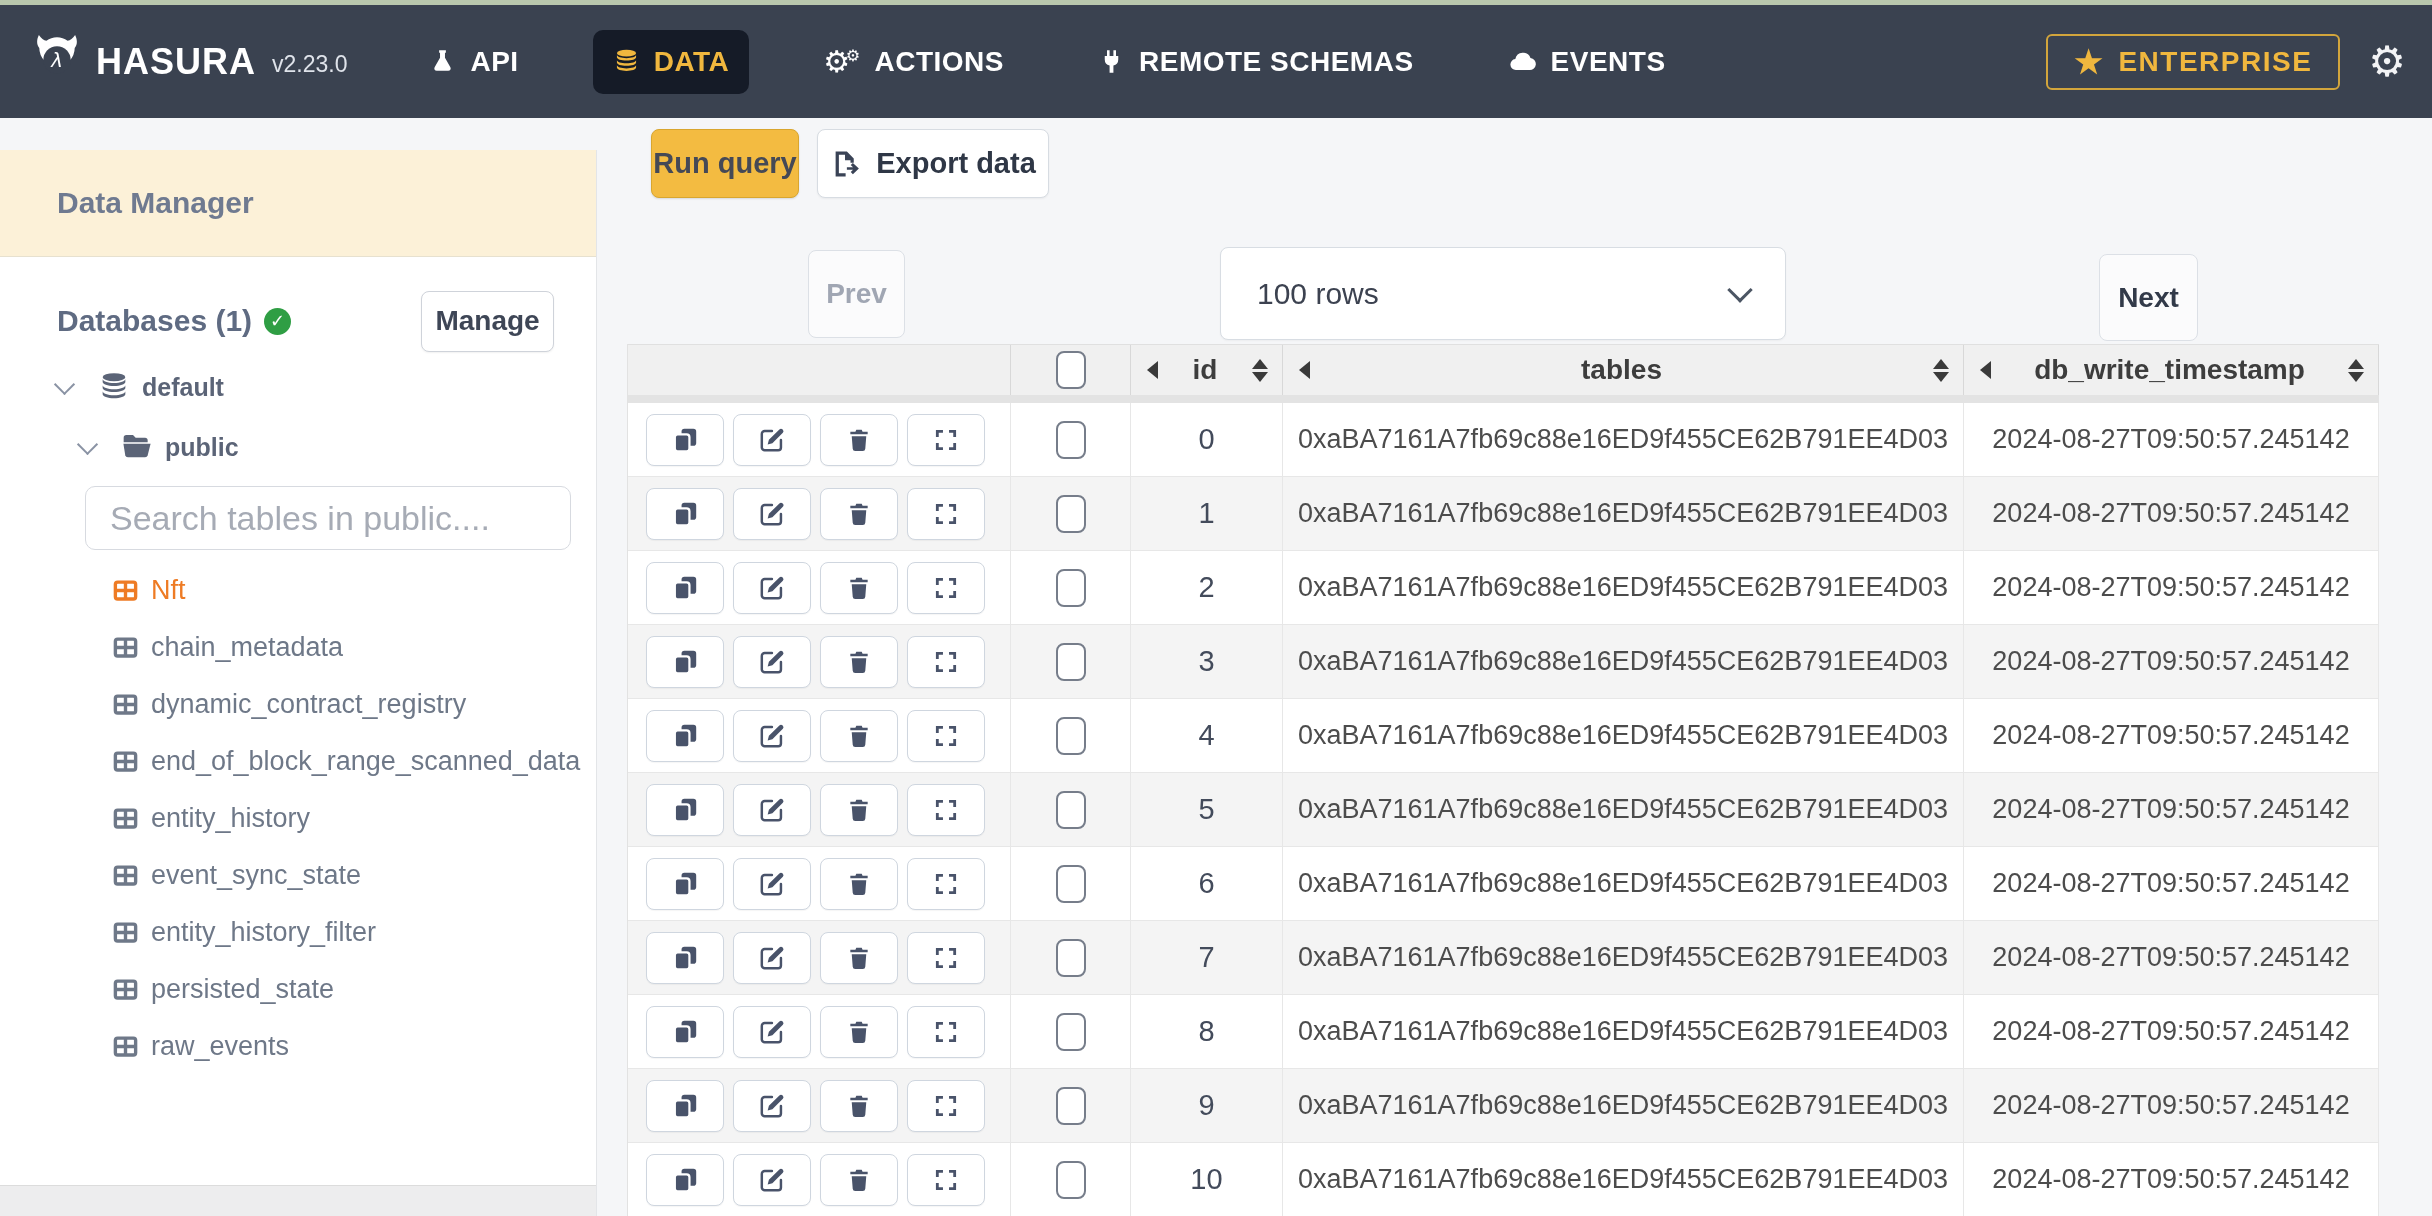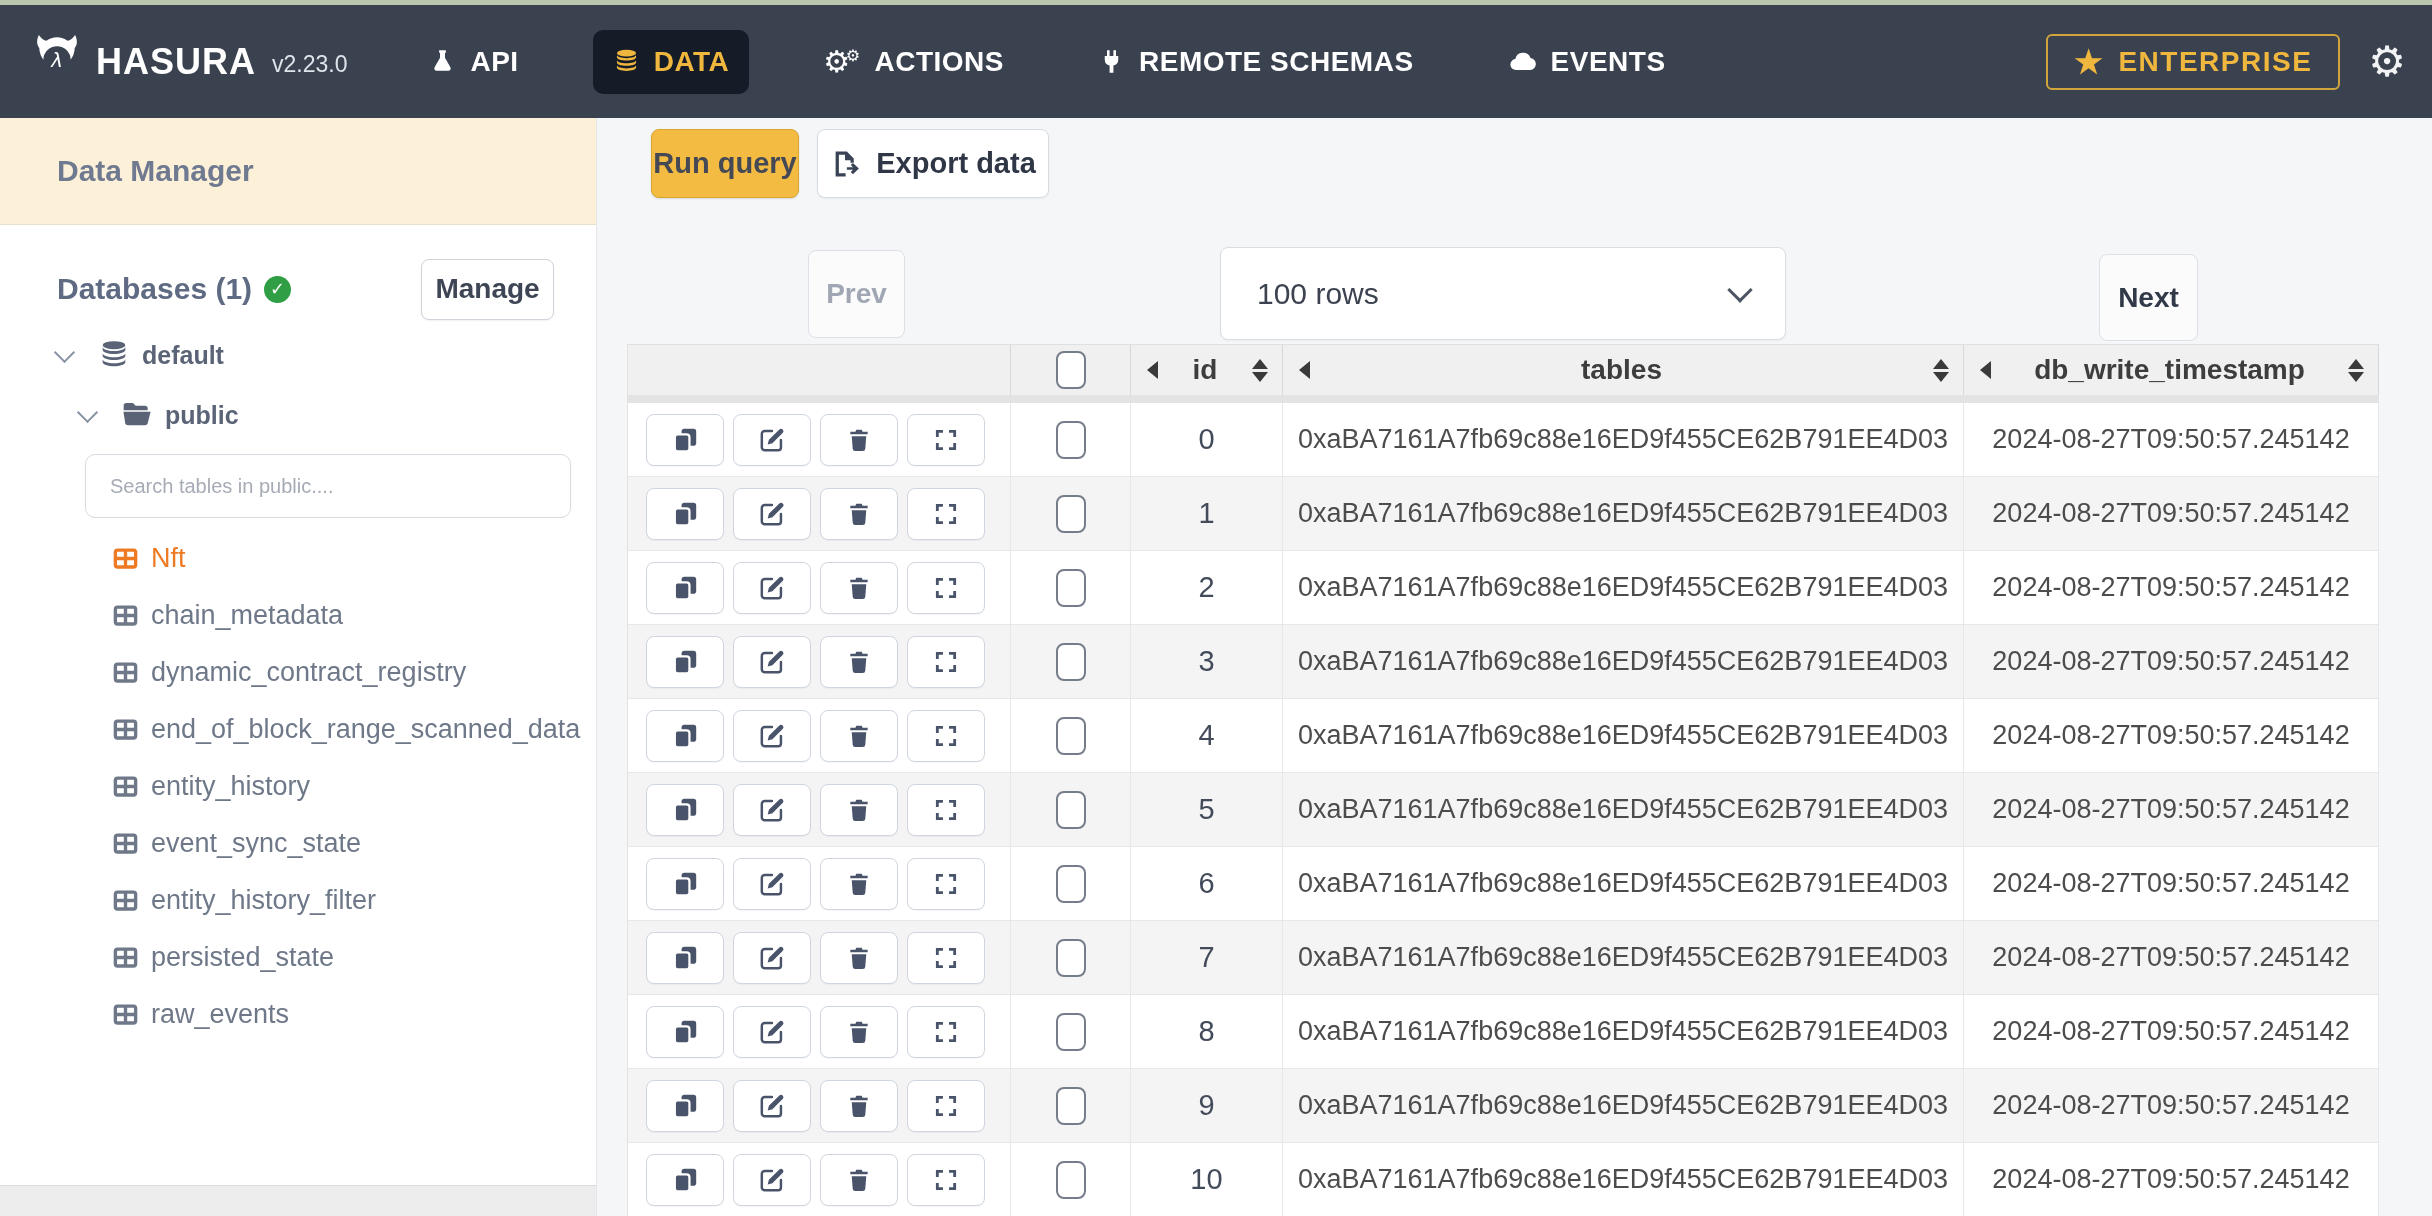--- a/index.html
+++ b/index.html
@@ -18,39 +18,39 @@
   .nav-item.active { background:var(--nav_active_bg,#151b27); color:var(--accent_yellow,#f0b73e); }
   .nav-item.active .nicon { color:var(--accent_yellow,#f0b73e); }
   .enterprise-btn { margin-left:auto; display:flex; align-items:center; gap:14px; border:2px solid #d2a53c; border-radius:6px; height:56px; padding:0 26px; color:var(--accent_yellow,#f0b73e); font-size:28px; font-weight:bold; letter-spacing:1.5px; background:transparent; cursor:pointer; }
   .enterprise-btn .star { font-size:32px; line-height:1; }
   .top-gear { color:#f2f3f5; font-size:42px; margin-left:28px; cursor:pointer; line-height:1; }
   .gears-glyph { font-size:30px; line-height:1; }
   .gears-glyph .mini { font-size:16px; vertical-align:super; margin-left:-5px; }
 
   
   .app { display:flex; height:1098px; }
-  .sidebar { width:597px; background:#fff; border-right:1px solid #e3e5e8; position:relative; flex:0 0 auto; }
+  .sidebar { width:597px; background:#fff; border-right:1px solid #e3e5e8; position:relative; flex:0 0 auto;margin-top:32px; }
   .main { flex:1; position:relative; background:#f5f6f8; }
 
   
   .dm-header { height:107px; background:var(--cream,#fcf1d8); border-bottom:1px solid #e7e1cf; display:flex; align-items:center; padding-left:57px; }
   .dm-title { font-size:30px; font-weight:bold; color:#6f7a90; }
   .db-row { margin-top:33px; height:62px; display:flex; align-items:center; padding:0 42px 0 57px; }
   .db-label { font-size:30px; font-weight:bold; color:#5f6b82; }
   .check-circle { width:27px; height:27px; border-radius:50%; background:var(--success_green,#2f9e44); color:#fff; font-size:18px; font-weight:bold; display:flex; align-items:center; justify-content:center; margin-left:12px; }
   .manage-btn { margin-left:auto; width:133px; height:61px; background:#fff; border:1px solid #cfd3da; border-radius:8px; font-size:28px; font-weight:bold; color:#3e4656; cursor:pointer; box-shadow:0 1px 2px rgba(0,0,0,0.06); }
   .tree-row { display:flex; align-items:center; height:46px; cursor:pointer; }
   .tree-row.default-row { margin-top:12px; }
   .tree-row.public-row { margin-top:14px; }
   .chev { width:15px; height:15px; border-right:2.5px solid #8a93a4; border-bottom:2.5px solid #8a93a4; transform:rotate(45deg); margin-top:-6px; }
   .default-row .chev { margin-left:57px; }
   .public-row .chev { margin-left:80px; }
   .tree-icon { margin-left:26px; color:#5b6477; display:flex; align-items:center; }
   .tree-label { margin-left:12px; font-size:25px; font-weight:bold; color:#5b6477; }
-  .search-input { display:block; margin:16px 0 0 85px; width:486px; height:64px; border:1.5px solid #d7dae0; border-radius:10px; padding:0 24px; font-size:20px; color:#3c4250; background:#fff; font-family:"Liberation Sans","DejaVu Sans",sans-serif; }
+  .search-input { display:block; margin:16px 0 0 85px; width:486px; height:64px; border:1.5px solid #d7dae0; border-radius:10px; padding:0 24px; font-size:34px; color:#3c4250; background:#fff; font-family:"Liberation Sans","DejaVu Sans",sans-serif; }
   .search-input::placeholder { color:#a6abb5; }
   .table-list { margin-top:12px; }
   .table-item { display:flex; align-items:center; height:57px; padding-left:112px; cursor:pointer; font-size:27px; color:#6e7888; }
   .table-item .ticon { display:flex; align-items:center; color:#6e7888; }
   .table-item .tlabel { margin-left:12px; }
   .table-item.active { color:var(--brand_orange,#ee7b24); }
   .table-item.active .ticon { color:var(--brand_orange,#ee7b24); }
   .fx-glyph { font-family:"DejaVu Serif",serif; font-style:italic; font-size:27px; color:#6e7888; }
   .fx-sub { font-size:16px; font-style:normal; vertical-align:sub; margin-left:1px; }
   .sidebar-footer { position:absolute; left:0; right:0; bottom:0; height:31px; background:#ededee; border-top:1px solid #dcdcdc; }

